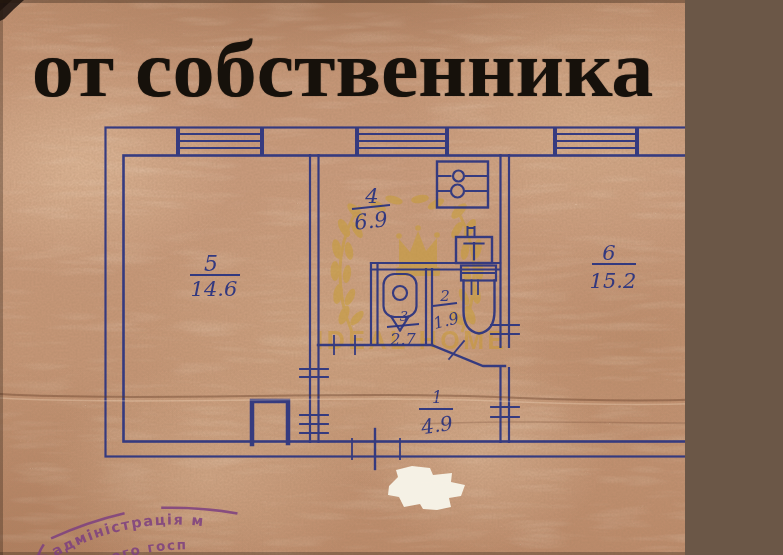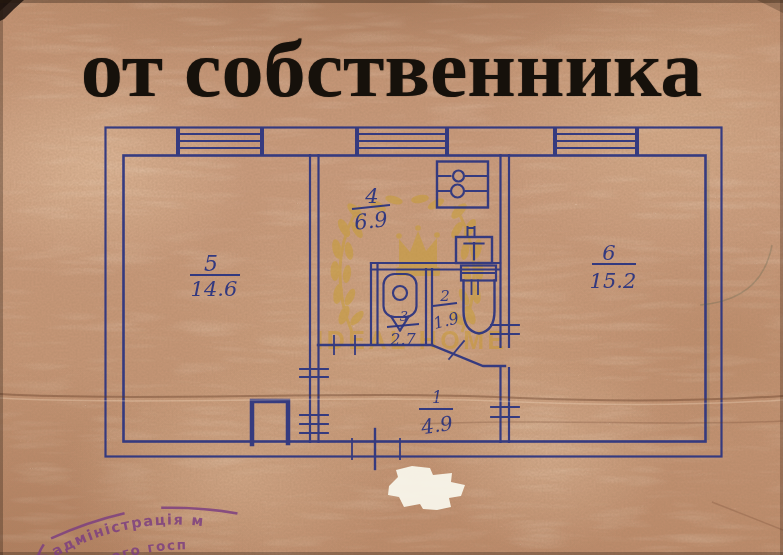--- a/index.html
+++ b/index.html
@@ -1,17 +1,17 @@
 <!DOCTYPE html>
 <html><head>
 <meta charset="utf-8">
 <style>
   html,body{margin:0;padding:0;background:#6b5747;}
   .stage{
-    position:relative;width:783px;height:555px;overflow:hidden;
+    position:relative;width:685px;height:555px;overflow:hidden;
     font-family:"Liberation Sans",sans-serif;
   }
   .paper{
     position:absolute;inset:0;
     background-color:#c49376;
     background-image:
       radial-gradient(220px 160px at 12% 30%, rgba(232,198,165,.55), rgba(232,198,165,0) 70%),
       radial-gradient(260px 200px at 85% 22%, rgba(222,185,150,.50), rgba(222,185,150,0) 70%),
       radial-gradient(300px 220px at 50% 60%, rgba(214,176,142,.45), rgba(214,176,142,0) 70%),
       radial-gradient(180px 140px at 70% 82%, rgba(235,205,175,.40), rgba(235,205,175,0) 70%),

